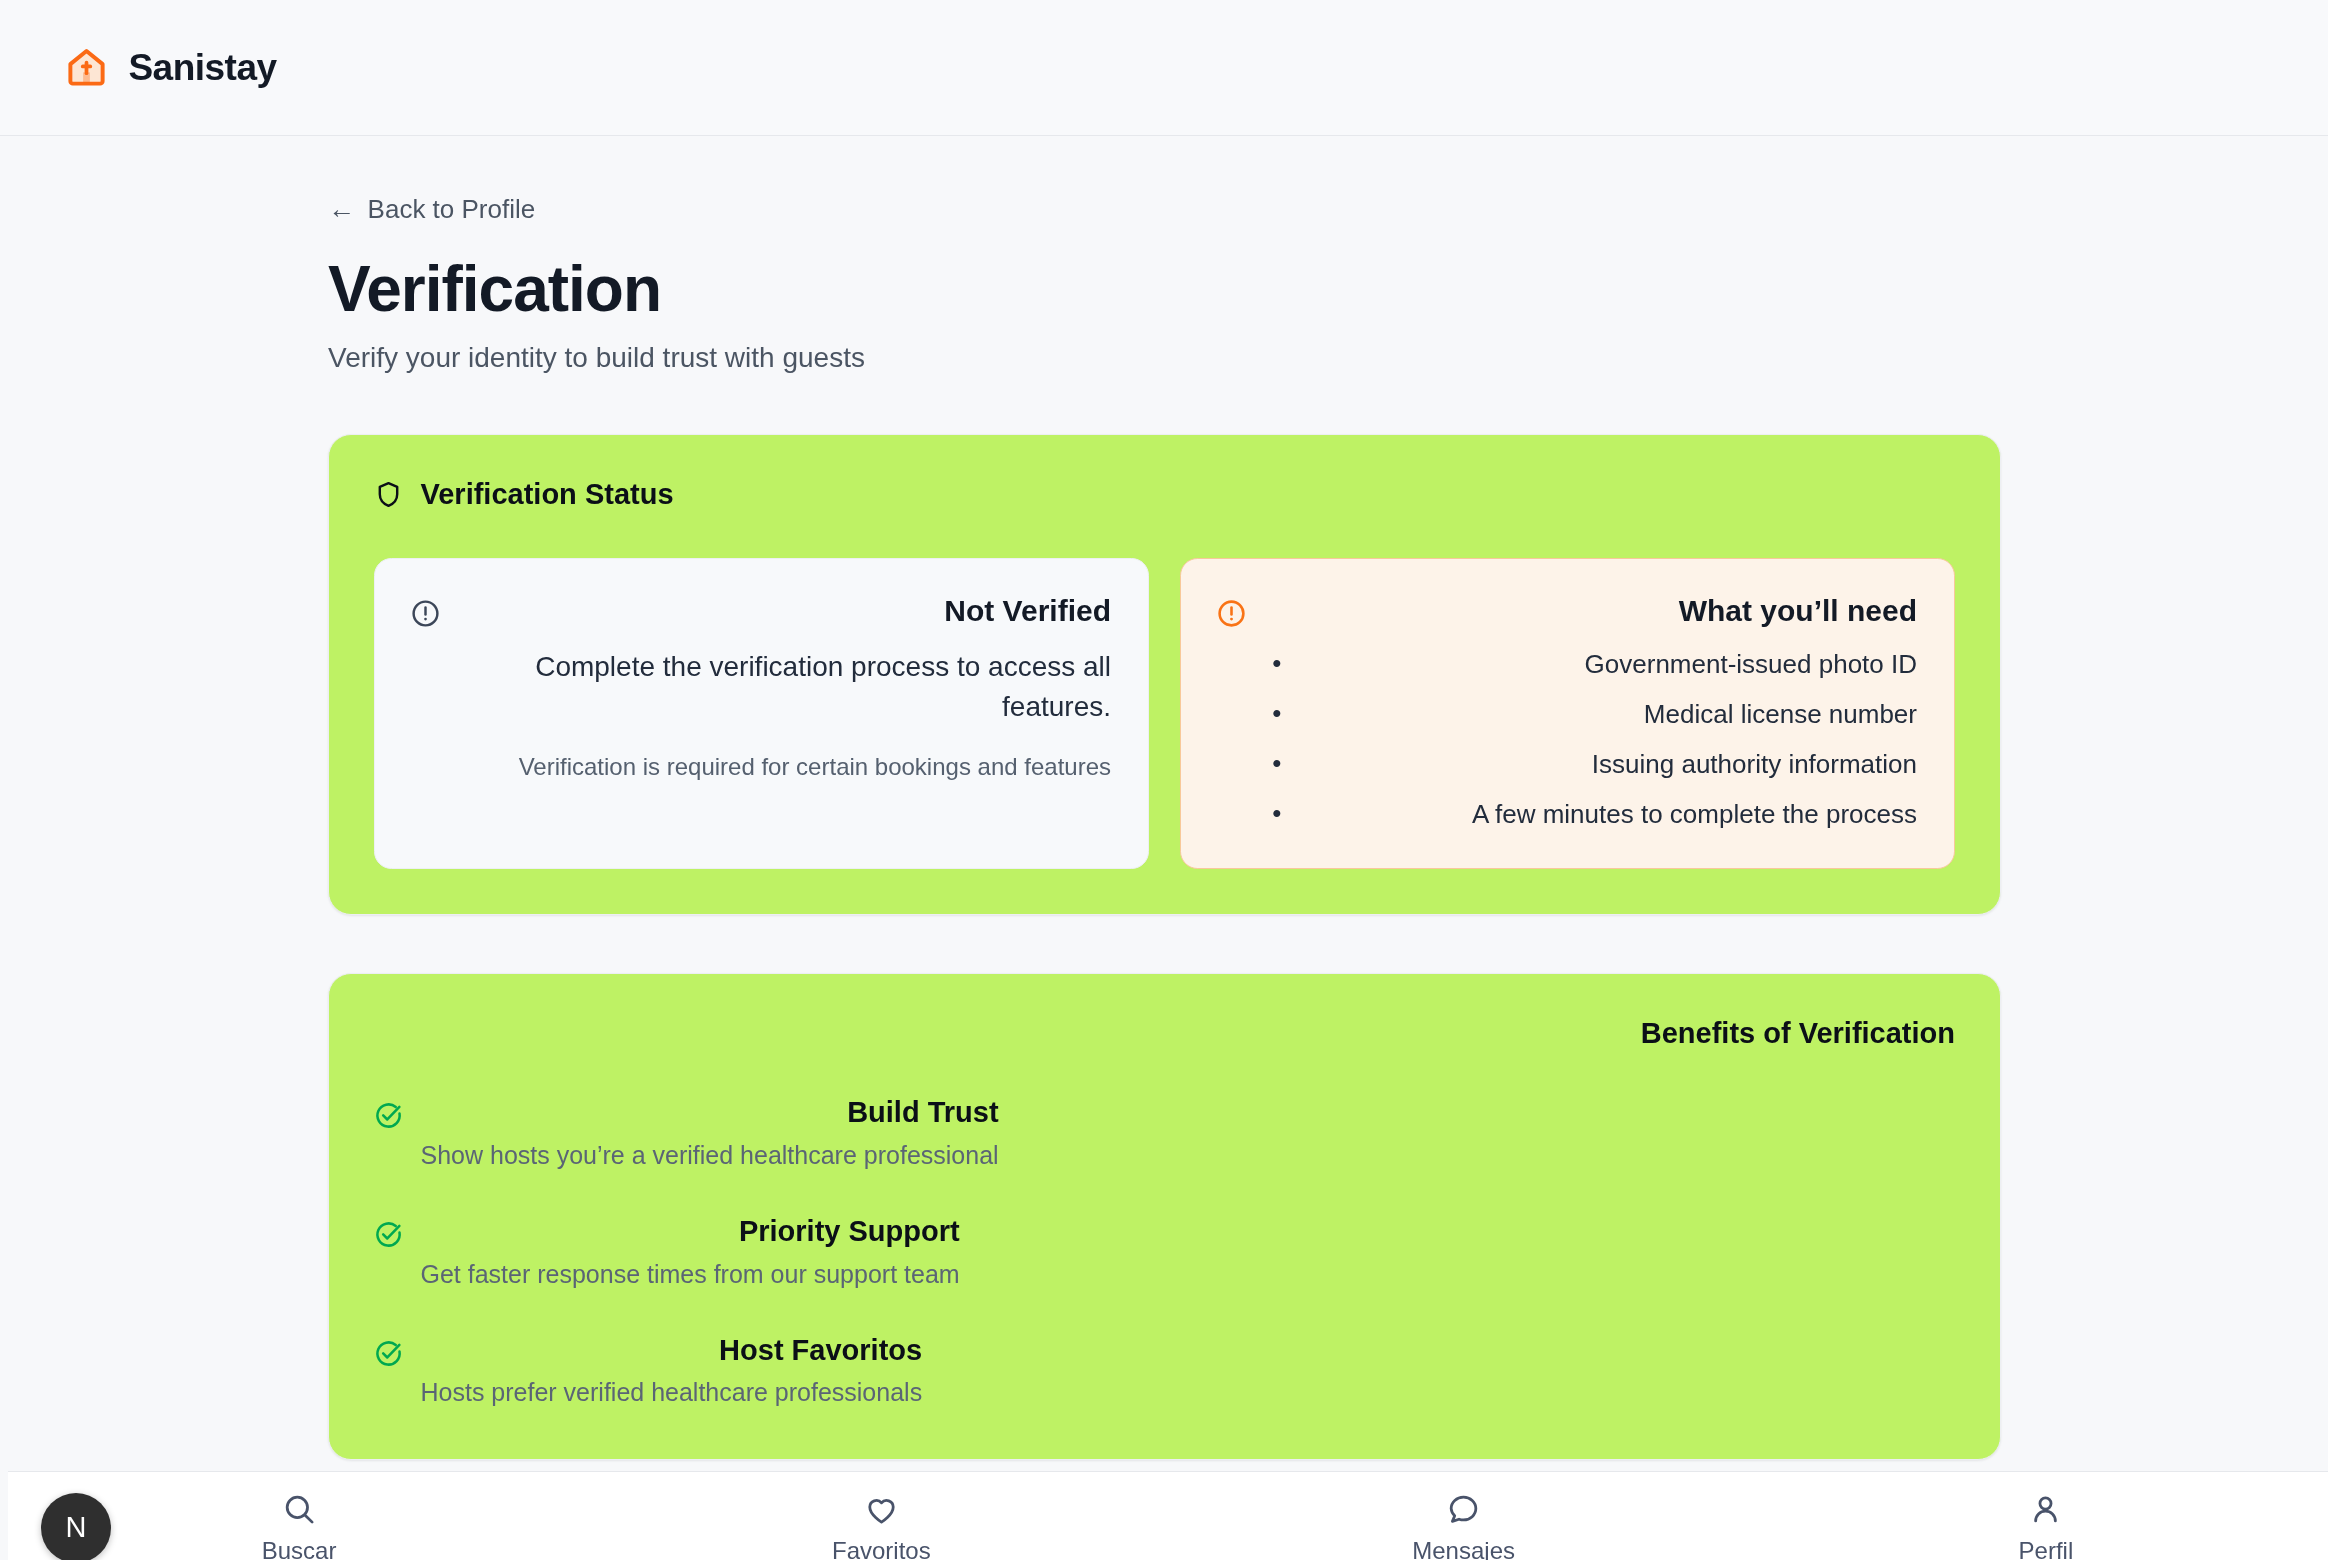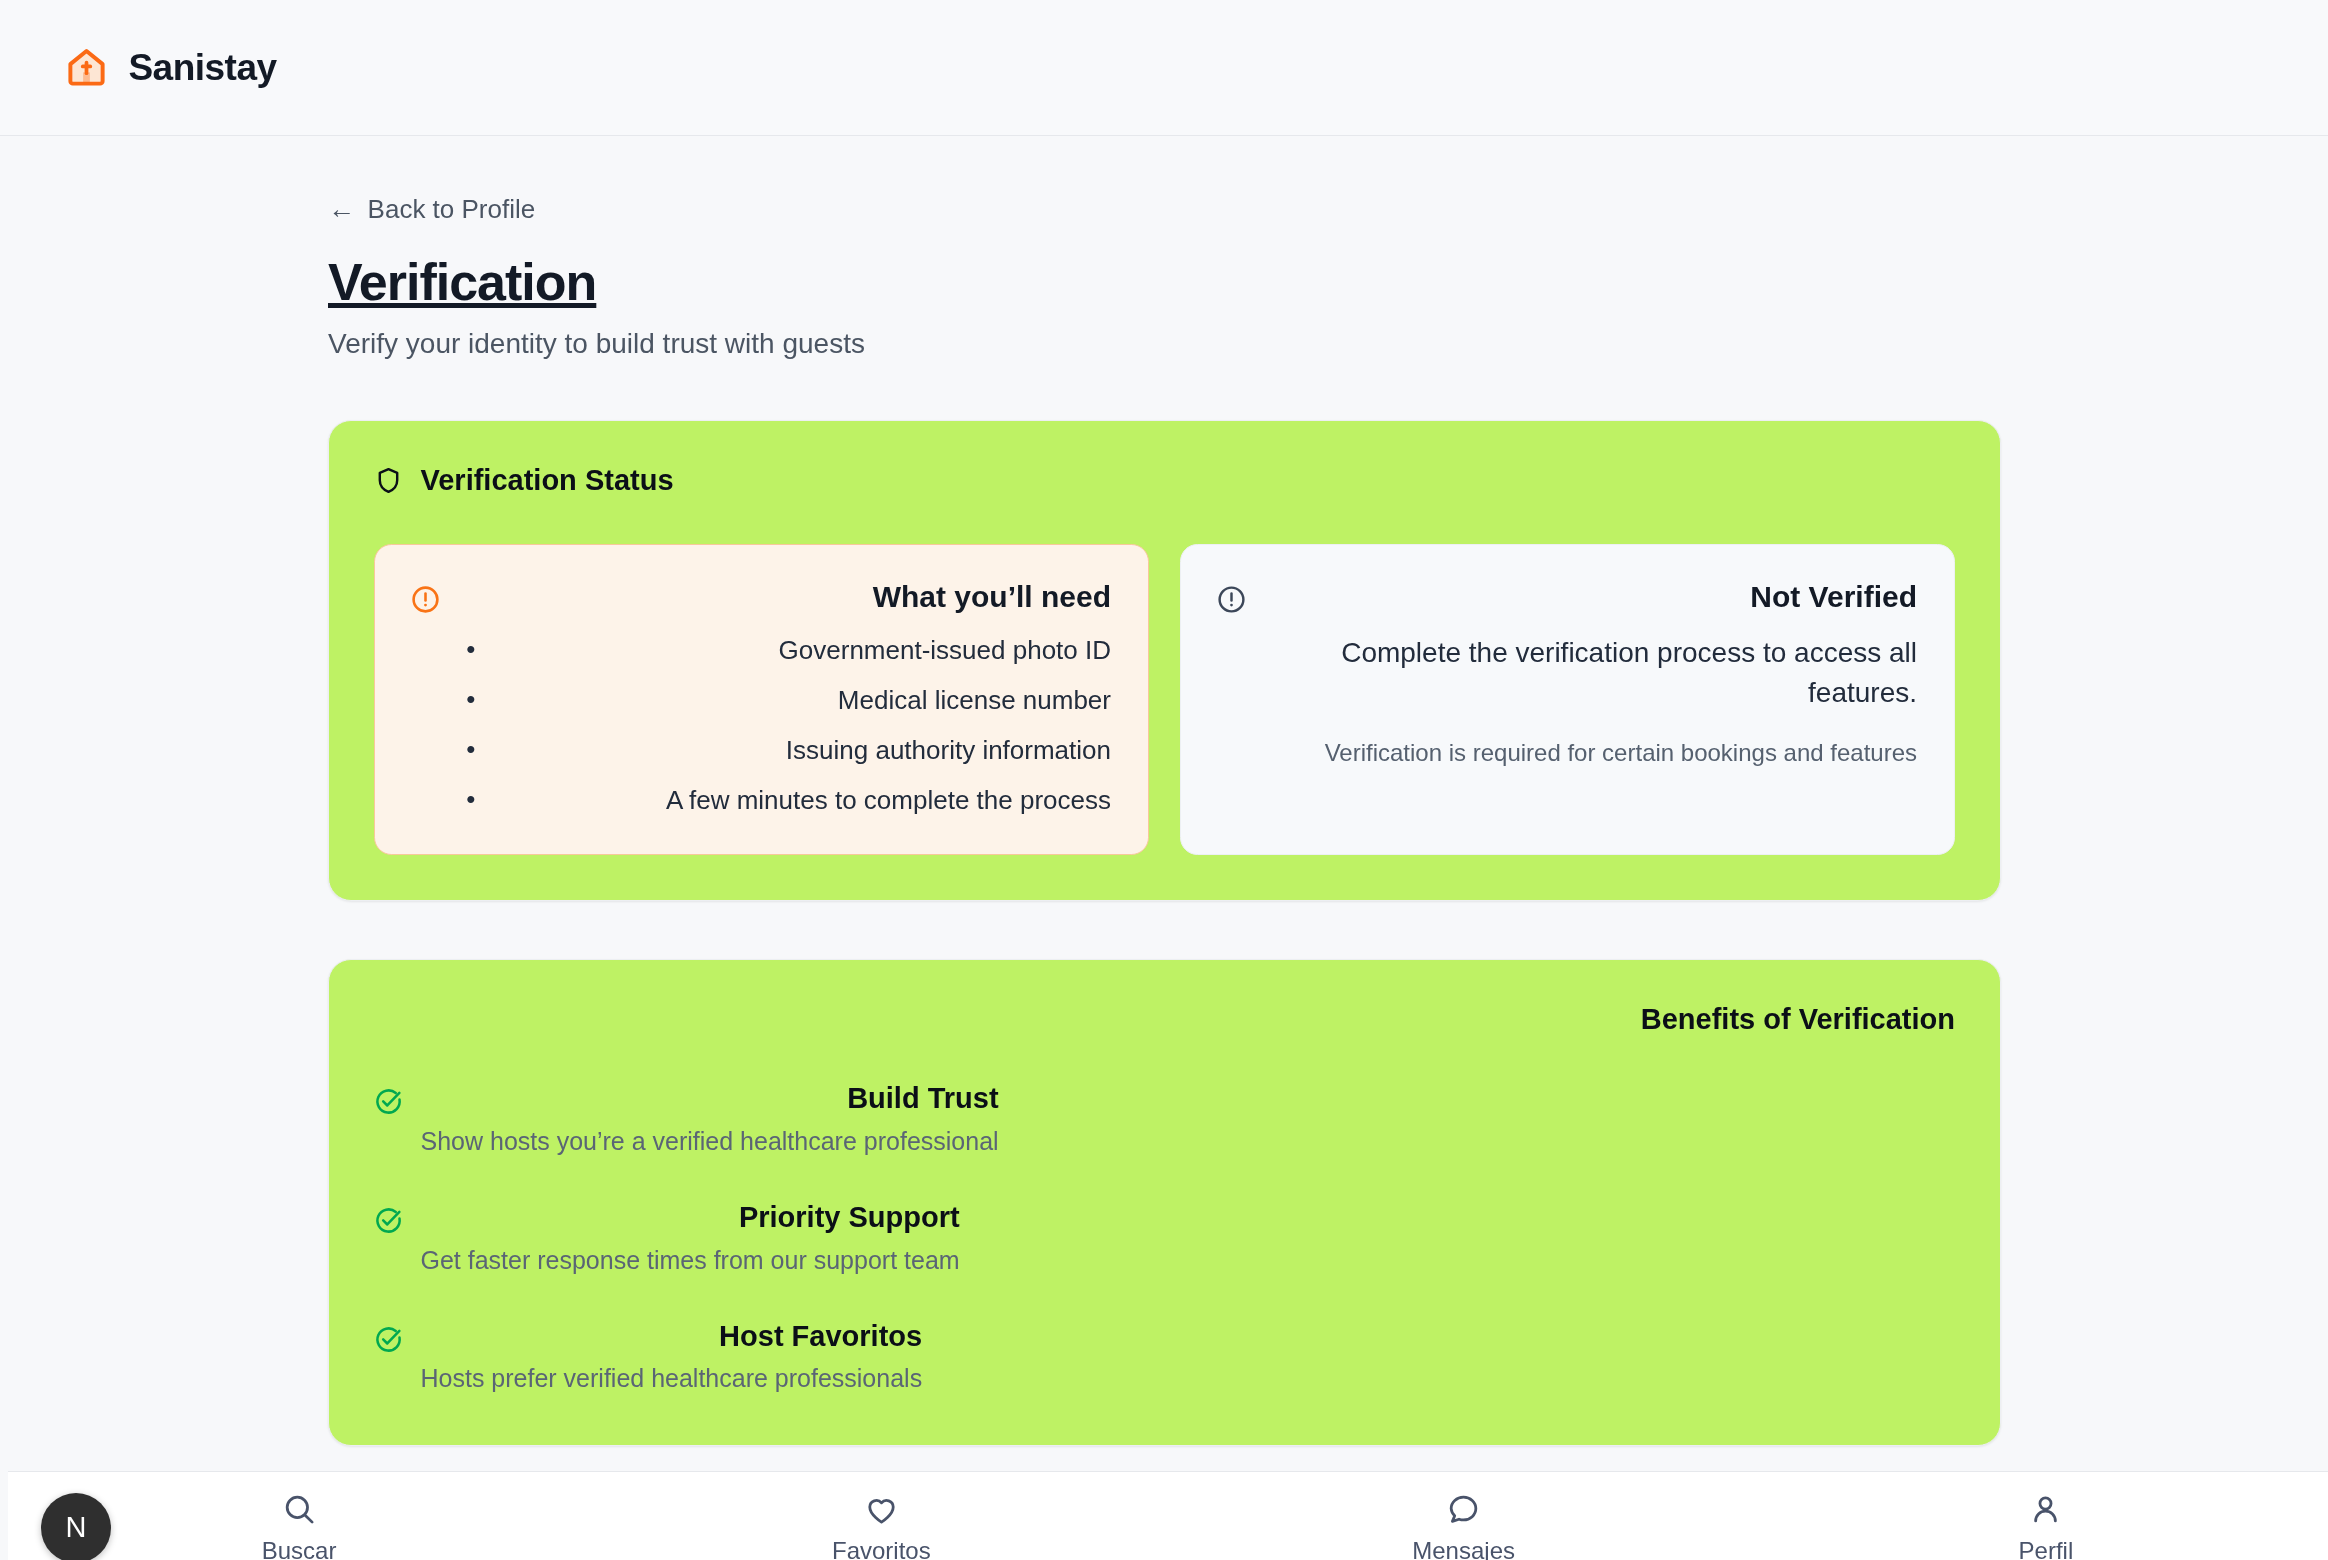--- a/index.html
+++ b/index.html
@@ -65,26 +65,25 @@
     cursor: pointer;
     margin-bottom: 27px;
   }
   .back-arrow {
     font-size: 27px;
     line-height: 1;
     color: #4B5563;
   }
 
   .page-title {
-    font-size: 52px;
+    font-size: 64px;
     font-weight: 700;
     letter-spacing: -1px;
     color: #131A26;
     margin-bottom: 15.5px;
-    text-decoration: underline;
   }
   .page-subtitle {
     font-size: 28px;
     color: #4B5563;
     margin-bottom: 60px;
   }
 
   
   .card {
     background: #bef264;
@@ -285,20 +284,37 @@
       <div class="card-heading">
         <span>
           <svg class="shield-icon" viewBox="0 0 24 24" fill="none">
             <path d="M12 2.6 4.8 5.6v6.2c0 4.6 3 7.9 7.2 9.6 4.2-1.7 7.2-5 7.2-9.6V5.6z" stroke="#0B0F17" stroke-width="2" stroke-linejoin="round"></path>
           </svg>
         </span>
         <span>Verification Status</span>
       </div>
 
       <div class="status-grid">
+
+        <div class="panel panel-neutral">
+          <div class="panel-row">
+            <span class="panel-icon">
+              <svg viewBox="0 0 24 24" fill="none" width="31" height="31">
+                <circle cx="12" cy="12" r="9.2" stroke="#3C4759" stroke-width="1.9"></circle>
+                <path d="M12 7.4v5.4" stroke="#3C4759" stroke-width="1.9" stroke-linecap="round"></path>
+                <circle cx="12" cy="16.3" r="1.05" fill="#3C4759"></circle>
+              </svg>
+            </span>
+            <div class="panel-body">
+              <div class="panel-title">Not Verified</div>
+              <div class="panel-text">Complete the verification process to access all features.</div>
+              <div class="panel-note">Verification is required for certain bookings and features</div>
+            </div>
+          </div>
+        </div>
 
         <div class="panel panel-warning">
           <div class="panel-row">
             <span class="panel-icon">
               <svg viewBox="0 0 24 24" fill="none" width="31" height="31">
                 <circle cx="12" cy="12" r="9.2" stroke="#F97316" stroke-width="2"></circle>
                 <path d="M12 7.4v5.4" stroke="#F97316" stroke-width="2" stroke-linecap="round"></path>
                 <circle cx="12" cy="16.3" r="1.1" fill="#F97316"></circle>
               </svg>
             </span>
@@ -307,37 +323,20 @@
               <ul class="need-list">
                 <li>Government-issued photo ID</li>
                 <li>Medical license number</li>
                 <li>Issuing authority information</li>
                 <li>A few minutes to complete the process</li>
               </ul>
             </div>
           </div>
         </div>
 
-        <div class="panel panel-neutral">
-          <div class="panel-row">
-            <span class="panel-icon">
-              <svg viewBox="0 0 24 24" fill="none" width="31" height="31">
-                <circle cx="12" cy="12" r="9.2" stroke="#3C4759" stroke-width="1.9"></circle>
-                <path d="M12 7.4v5.4" stroke="#3C4759" stroke-width="1.9" stroke-linecap="round"></path>
-                <circle cx="12" cy="16.3" r="1.05" fill="#3C4759"></circle>
-              </svg>
-            </span>
-            <div class="panel-body">
-              <div class="panel-title">Not Verified</div>
-              <div class="panel-text">Complete the verification process to access all features.</div>
-              <div class="panel-note">Verification is required for certain bookings and features</div>
-            </div>
-          </div>
-        </div>
-
       </div>
     </section>
 
     
     <section class="card benefits-card">
       <h2 class="benefits-title">Benefits of Verification</h2>
       <div class="benefits-grid">
 
         <div class="benefit">
           <span class="check-icon">

